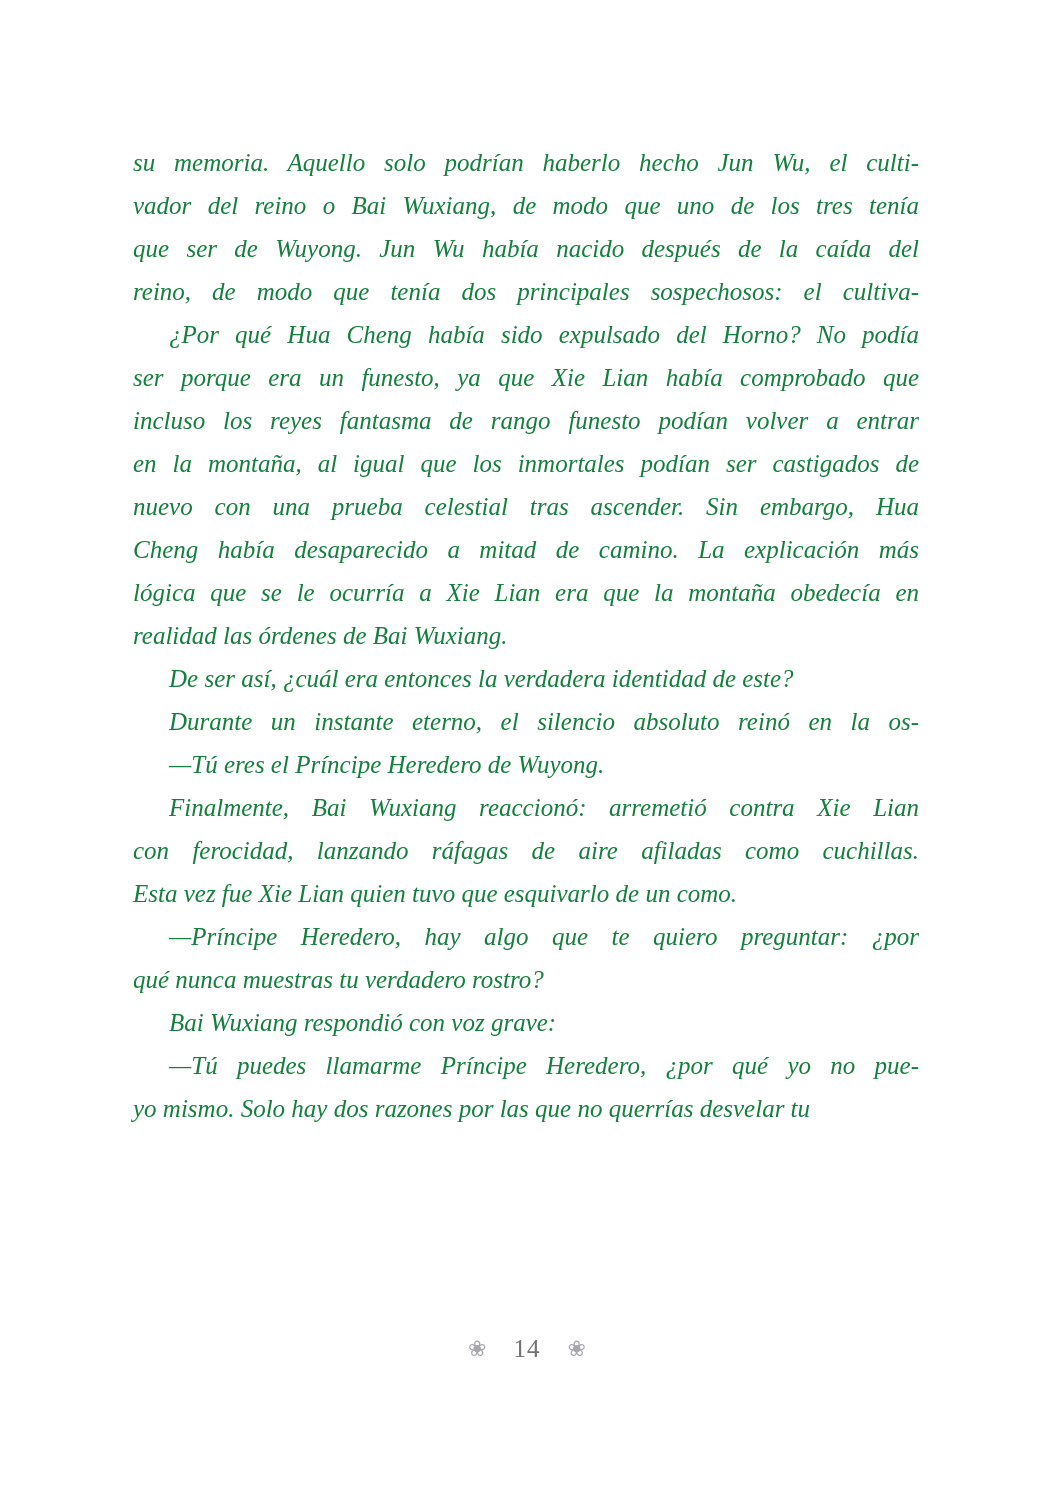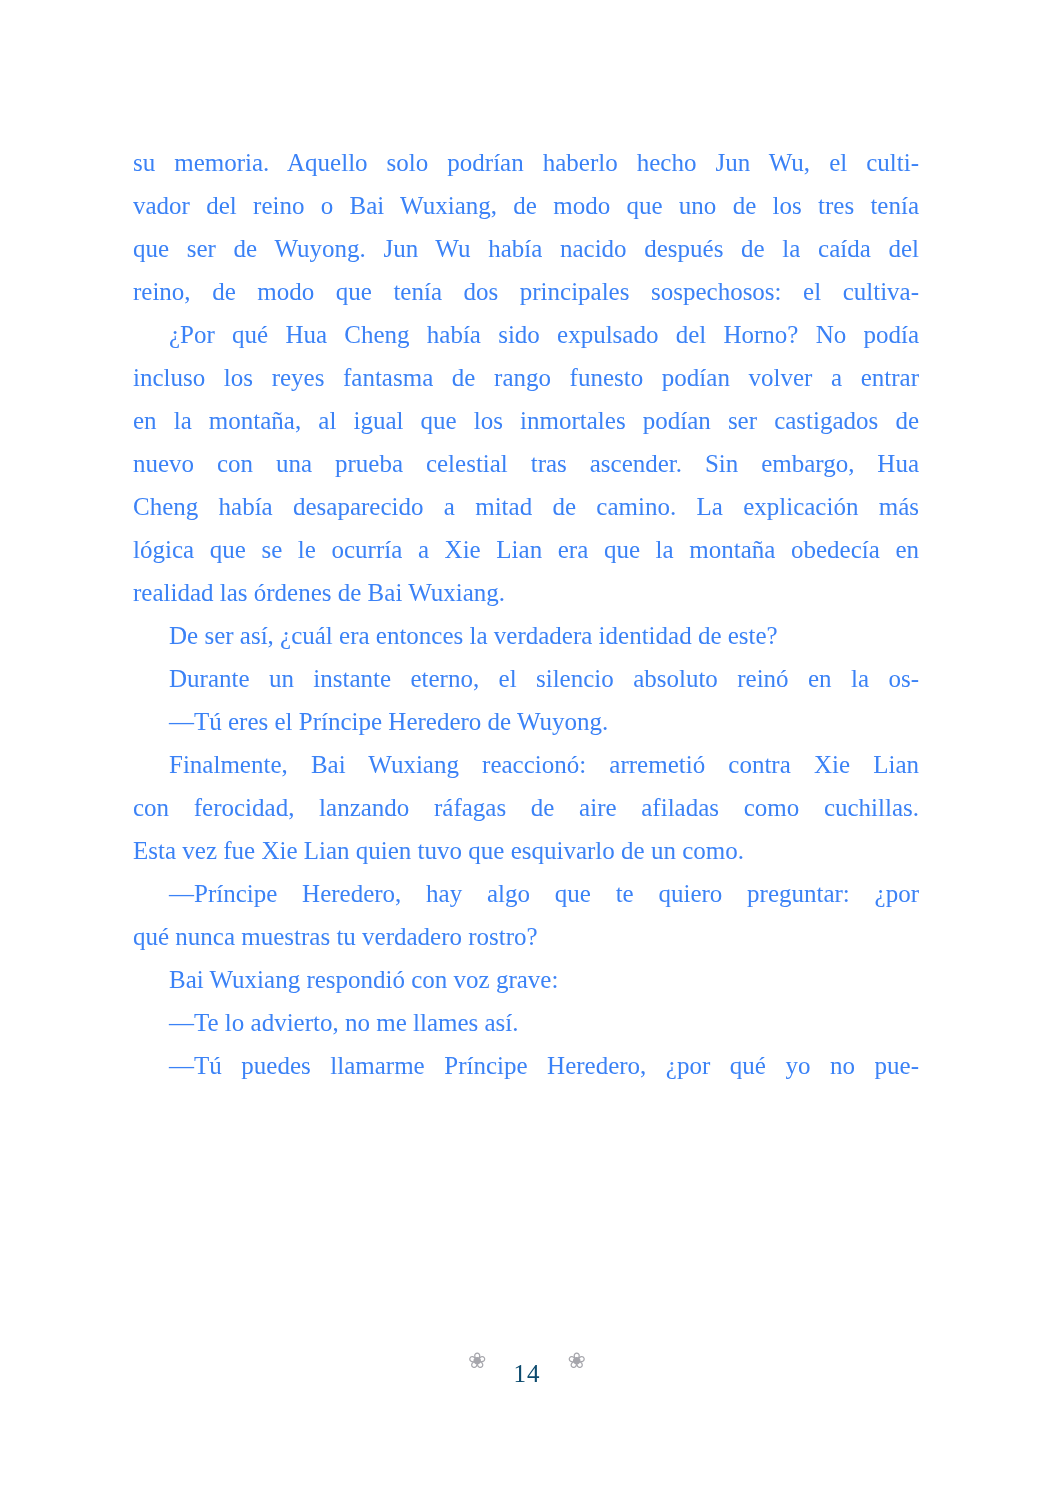--- a/index.html
+++ b/index.html
@@ -61,29 +61,30 @@
     line-height: 1;
     color: #8e8e94;
     letter-spacing: 1px;
   }
 </style>
 </head>
 <body>
 
 <div class="page">
 
-  <main class="text-block" id="text-block" style="color: #3b82f6;">
+  <main class="text-block" id="text-block" style="color: #15803d; font-style: italic;">
       <p class="para">
         <span class="line">su memoria. Aquello solo podrían haberlo hecho Jun Wu, el culti-</span>
         <span class="line">vador del reino o Bai Wuxiang, de modo que uno de los tres tenía</span>
         <span class="line">que ser de Wuyong. Jun Wu había nacido después de la caída del</span>
         <span class="line">reino, de modo que tenía dos principales sospechosos: el cultiva-</span>
       </p>
       <p class="para">
         <span class="line indent">¿Por qué Hua Cheng había sido expulsado del Horno? No podía</span>
+        <span class="line">ser porque era un funesto, ya que Xie Lian había comprobado que</span>
         <span class="line">incluso los reyes fantasma de rango funesto podían volver a entrar</span>
         <span class="line">en la montaña, al igual que los inmortales podían ser castigados de</span>
         <span class="line">nuevo con una prueba celestial tras ascender. Sin embargo, Hua</span>
         <span class="line">Cheng había desaparecido a mitad de camino. La explicación más</span>
         <span class="line">lógica que se le ocurría a Xie Lian era que la montaña obedecía en</span>
         <span class="line last">realidad las órdenes de Bai Wuxiang.</span>
       </p>
       <p class="para">
         <span class="line indent last">De ser así, ¿cuál era entonces la verdadera identidad de este?</span>
       </p>
@@ -99,26 +100,24 @@
         <span class="line last">Esta vez fue Xie Lian quien tuvo que esquivarlo de un como.</span>
       </p>
       <p class="para">
         <span class="line indent">—Príncipe Heredero, hay algo que te quiero preguntar: ¿por</span>
         <span class="line last">qué nunca muestras tu verdadero rostro?</span>
       </p>
       <p class="para">
         <span class="line indent last">Bai Wuxiang respondió con voz grave:</span>
       </p>
       <p class="para">
-        <span class="line indent last">—Te lo advierto, no me llames así.</span>
-      </p>
-      <p class="para">
         <span class="line indent">—Tú puedes llamarme Príncipe Heredero, ¿por qué yo no pue-</span>
+        <span class="line last">yo mismo. Solo hay dos razones por las que no querrías desvelar tu</span>
       </p>
     </main>
 
   <footer class="footer">
     <span class="ornament" style="color: rgb(166, 166, 172);">❀</span>
-    <span class="page-number" style="color: #0c4a6e; margin-top: 25px;">14</span>
+    <span class="page-number" style="color: #737373;">14</span>
     <span class="ornament" style="color: rgb(166, 166, 172);">❀</span>
   </footer>
 
 </div>
 
 </body></html>

